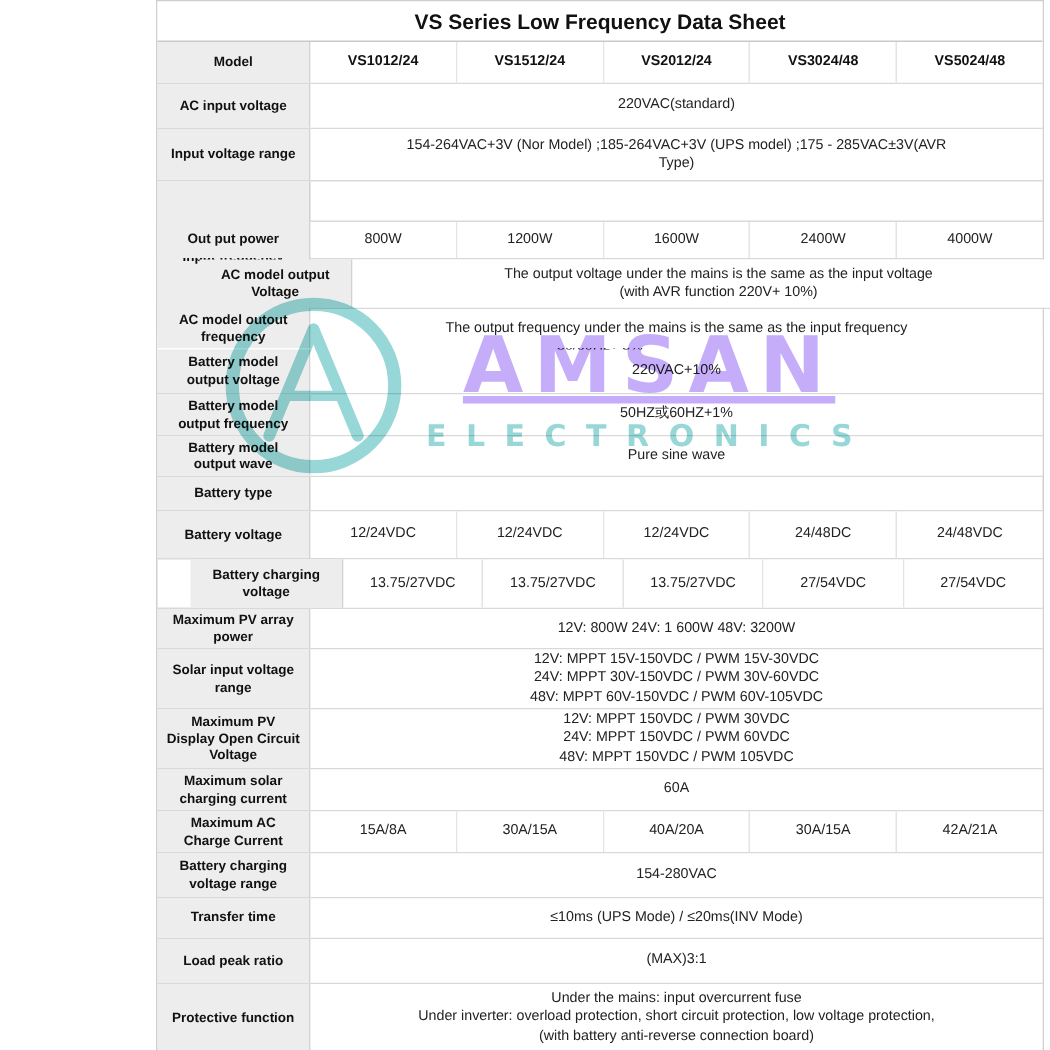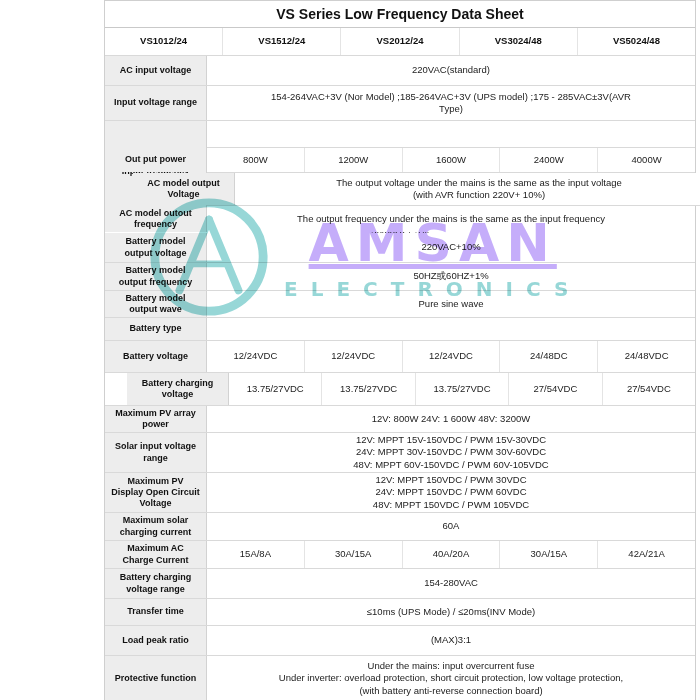--- a/index.html
+++ b/index.html
@@ -50,20 +50,21 @@
     white-space:nowrap;
   }
 </style>
 </head>
 <body>
 
 <div class="sheet">
   <div class="title-bar">VS Series Low Frequency Data Sheet</div>
   <div class="tbl" id="spec-table">
       <div class="row" style="height: 28px;">
+        <div class="label-cell">Model</div>
         <div class="data-area">
           <div class="cell model-cell">VS1012/24</div>
           <div class="cell model-cell">VS1512/24</div>
           <div class="cell model-cell">VS2012/24</div>
           <div class="cell model-cell">VS3024/48</div>
           <div class="cell model-cell">VS5024/48</div>
         </div>
       </div>
       <div class="row" style="height: 30px;">
         <div class="label-cell">AC input voltage</div>

